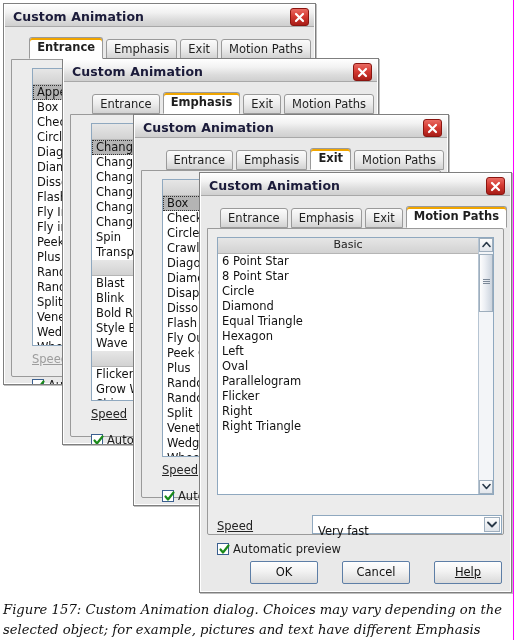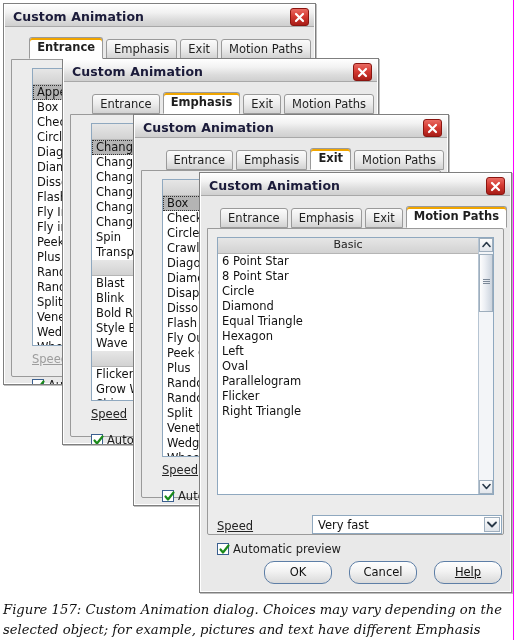--- a/index.html
+++ b/index.html
@@ -197,21 +197,21 @@
   .speed-label u { text-decoration: underline; }
   .combo {
     position: absolute;
     background: #ffffff;
     border: 1px solid #8fa8bf;
     box-sizing: border-box;
     height: 19px;
   }
   .combo .val {
     position: absolute;
-    left: 5px; top: 2px;
+    left: 5px; top: 8px;
     font-size: 11.5px;
     color: #111;
     white-space: nowrap;
     text-align: right;
   }
   .combo .arrow {
     position: absolute;
     right: 1px; top: 1px;
     width: 16px; height: 15px;
     background: linear-gradient(to bottom,#fcfcfc,#dfe4ea);
@@ -245,27 +245,27 @@
     position: absolute;
     left: 0; right: 8px; bottom: 7px;
     text-align: right;
     font-size: 0;
   }
   .btn {
     display: inline-block;
     min-width: 68px;
     height: 23px;
     line-height: 21px;
-    margin-left: 17px;
+    margin-left: 24px;
     font-size: 11.5px;
     color: #111;
     text-align: center;
     background: linear-gradient(to bottom,#fefefe 0%,#f2f2f2 45%,#dadada 100%);
     border: 1px solid #5d7ea6;
-    border-radius: 10px;
+    border-radius: 2px;
     box-sizing: border-box;
     cursor: pointer;
   }
   .btn u { text-decoration: underline; }
 
   
   .caption {
     position: absolute;
     left: 3px;
     top: 600px;
@@ -465,20 +465,21 @@
               <div class="list-item">6 Point Star</div>
               <div class="list-item">8 Point Star</div>
               <div class="list-item">Circle</div>
               <div class="list-item">Diamond</div>
               <div class="list-item">Equal Triangle</div>
               <div class="list-item">Hexagon</div>
               <div class="list-item">Left</div>
               <div class="list-item">Oval</div>
               <div class="list-item">Parallelogram</div>
               <div class="list-item">Flicker</div>
+              <div class="list-item">Right</div>
               <div class="list-item">Right Triangle</div>
 
             </div>
             <div class="vscroll">
               <div class="sb-btn up">
                 <svg width="9" height="7" viewBox="0 0 9 7">
                     <path d="M1 5.5 L4.5 1.5 L8 5.5" stroke="#2a3a4a" stroke-width="1.6" fill="none" stroke-linecap="round" stroke-linejoin="round"></path>
                   </svg>
               </div>
               <div class="sb-thumb">

